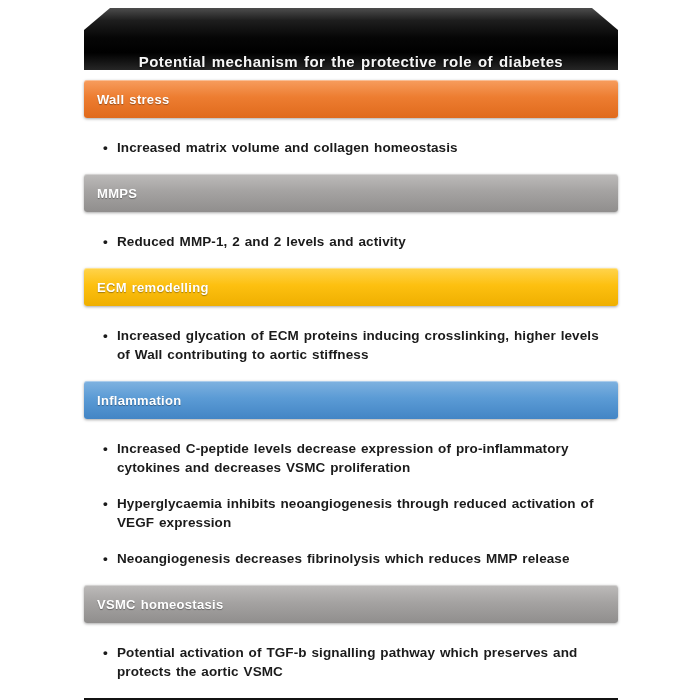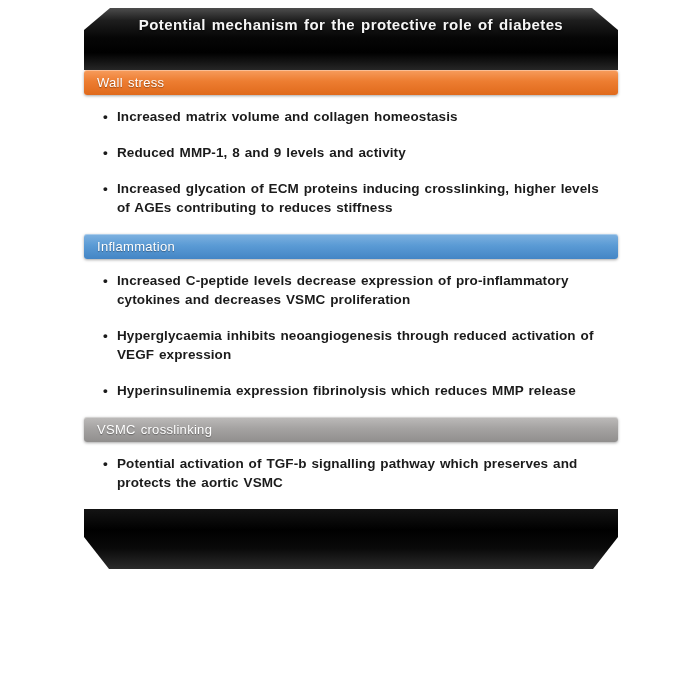--- a/index.html
+++ b/index.html
@@ -13,48 +13,49 @@
   }
   .panel {
     position: absolute;
     left: 84px;
     top: 8px;
     width: 534px;
   }
   
   .header-slab {
     height: 62px;
+    margin-bottom: 10px;
     background: linear-gradient(180deg, #4d4d4d 0%, #1e1e1e 20%, #060606 48%, #000 72%, #262626 100%);
     clip-path: polygon(26px 0, calc(100% - 26px) 0, 100% 22px, 100% 100%, 0 100%, 0 22px);
     display: flex;
-    align-items: flex-start;
+    align-items: flex-end;
     justify-content: center;
     padding-top: 8px;
     box-sizing: border-box;
   }
   .header-title {
     color: #f5f5f5;
     font-size: 15px;
     font-weight: bold;
     letter-spacing: 0.4px;
     word-spacing: 1.5px;
     text-shadow: 0 1px 2px rgba(0,0,0,0.8);
   }
   
   .bar {
-    height: 25px;
+    height: 38px;
     border-radius: 3px;
-    margin-bottom: 12px;
+    margin-bottom: 20px;
     display: flex;
     align-items: center;
     padding-left: 13px;
     box-sizing: border-box;
     color: #ffffff;
     font-size: 13px;
-    font-weight: normal;
+    font-weight: bold;
     letter-spacing: 0.3px;
     word-spacing: 1px;
     text-shadow: 0 1px 1px rgba(0,0,0,0.35);
     box-shadow: 0 1px 3px rgba(0,0,0,0.35), inset 0 1px 0 rgba(255,255,255,0.35);
   }
   .bar.orange { background: linear-gradient(180deg, #f79d5e 0%, #ed7d31 45%, #e06a1c 100%); }
   .bar.gray   { background: linear-gradient(180deg, #bdbbba 0%, #a5a3a2 45%, #908e8d 100%); }
   .bar.yellow { background: linear-gradient(180deg, #ffd44d 0%, #fdc010 45%, #efaf00 100%); }
   .bar.blue   { background: linear-gradient(180deg, #7fb2e0 0%, #5b9bd5 45%, #4385c5 100%); align-items: center; }
   .bar.green  { background: linear-gradient(180deg, #8cc061 0%, #70ad47 45%, #5f9c38 100%); }
@@ -99,32 +100,38 @@
           <span>Wall stress</span>
         </div>
         <div class="bullets">
           <div class="bullet-item">
             <span class="dot">•</span>
             <span class="bullet-text">Increased matrix volume and collagen homeostasis</span>
           </div>
         </div>
       </div>
       <div>
+        <div class="bar gray">
+          <span>MMPS</span>
+        </div>
         <div class="bullets">
           <div class="bullet-item">
             <span class="dot">•</span>
-            <span class="bullet-text">Reduced MMP-1, 8 and 9 levels and activity</span>
+            <span class="bullet-text">Reduced MMP-1, 2 and 2 levels and activity</span>
           </div>
         </div>
       </div>
       <div>
+        <div class="bar yellow">
+          <span>ECM remodelling</span>
+        </div>
         <div class="bullets">
           <div class="bullet-item">
             <span class="dot">•</span>
-            <span class="bullet-text">Increased glycation of ECM proteins inducing crosslinking, higher levels of AGEs contributing to reduces stiffness</span>
+            <span class="bullet-text">Increased glycation of ECM proteins inducing crosslinking, higher levels of Wall contributing to aortic stiffness</span>
           </div>
         </div>
       </div>
       <div>
         <div class="bar blue">
           <span>Inflammation</span>
         </div>
         <div class="bullets">
           <div class="bullet-item">
             <span class="dot">•</span>
@@ -137,27 +144,27 @@
           <div class="bullet-item">
             <span class="dot">•</span>
             <span class="bullet-text">Hyperglycaemia inhibits neoangiogenesis through reduced activation of VEGF expression</span>
           </div>
         </div>
       </div>
       <div>
         <div class="bullets">
           <div class="bullet-item">
             <span class="dot">•</span>
-            <span class="bullet-text">Hyperinsulinemia expression fibrinolysis which reduces MMP release</span>
+            <span class="bullet-text">Neoangiogenesis decreases fibrinolysis which reduces MMP release</span>
           </div>
         </div>
       </div>
       <div>
         <div class="bar gray">
-          <span>VSMC crosslinking</span>
+          <span>VSMC homeostasis</span>
         </div>
         <div class="bullets">
           <div class="bullet-item">
             <span class="dot">•</span>
             <span class="bullet-text">Potential activation of TGF-b signalling pathway which preserves and protects the aortic VSMC</span>
           </div>
         </div>
       </div>
     </div>
 

